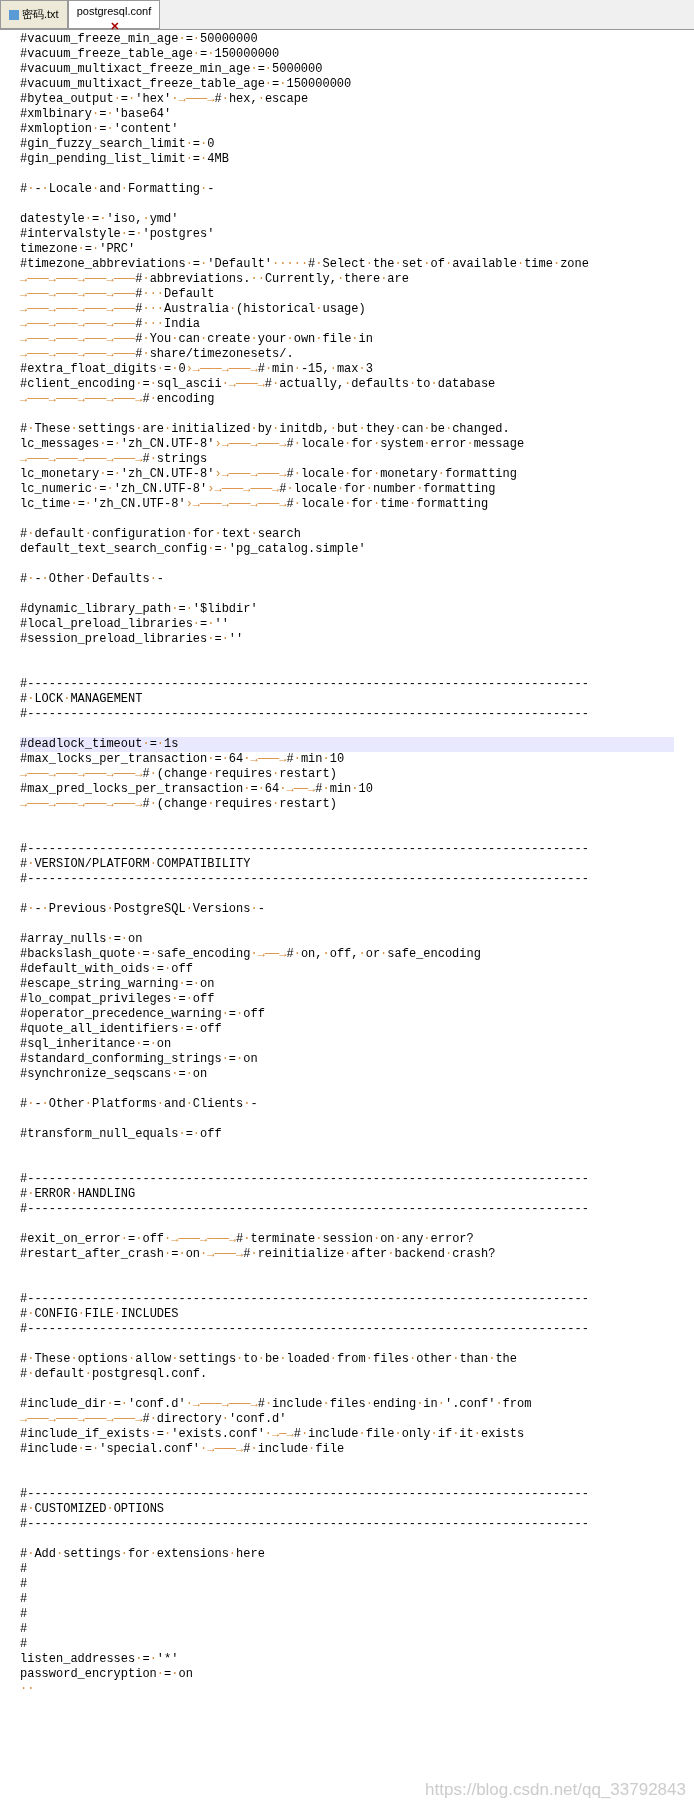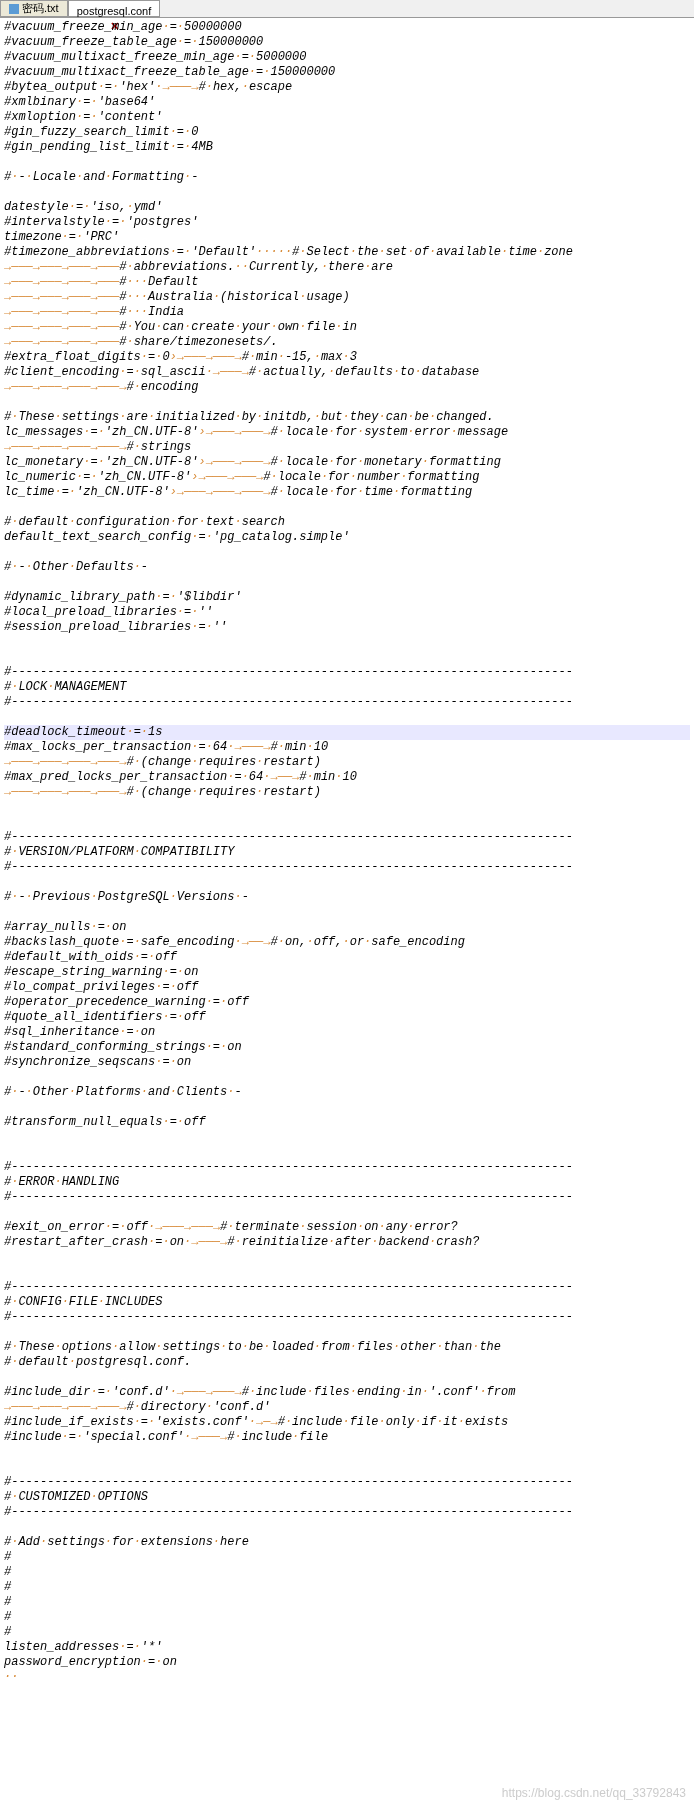--- a/index.html
+++ b/index.html
@@ -1,26 +1,26 @@
 <!DOCTYPE html>
 <html><head>
 <meta charset="utf-8">
 <style>
 * { margin:0; padding:0; box-sizing:border-box; }
 body { font-family:"Courier New",monospace; font-size:12px; background:#fff; color:#000; width:694px; }
-.tabs { display:flex; background:#f0f0f0; border-bottom:1px solid #999; height:18px; }
+.tabs { display:flex; background:#f0f0f0; border-bottom:1px solid #999; height:30px; }
 .tab { padding:1px 8px; border:1px solid #999; background:#ece9d8; font-size:11px; display:flex; align-items:center; gap:3px; font-family:sans-serif; }
 .tab.active { background:#fff;flex-direction:column; }
 .tab .ico { width:10px; height:10px; background:#5b9bd5; display:inline-block; }
 .close { color:#a00; font-weight:bold; margin-left:2px; }
-.editor { padding:2px 4px; line-height:15px; white-space:pre; overflow:hidden;font-style:italic; }
+.editor { padding:2px 20px; line-height:15px; white-space:pre; overflow:hidden; }
 .ln { display:block; }
 .hl { background:#e8e8ff; }
 .ws { color:#d88c3a; }
-.watermark { position:fixed; bottom:4px; right:8px; color:#ccc; font-family:sans-serif; font-size:12px; }
+.watermark { position:fixed; bottom:4px; right:8px; color:#ccc; font-family:sans-serif; font-size:17px; }
 </style>
 </head>
 <body>
 
 <div class="tabs">
   <div class="tab">
       <span class="ico"></span>
       <span>密码.txt</span>
     </div>
   <div class="tab active">

